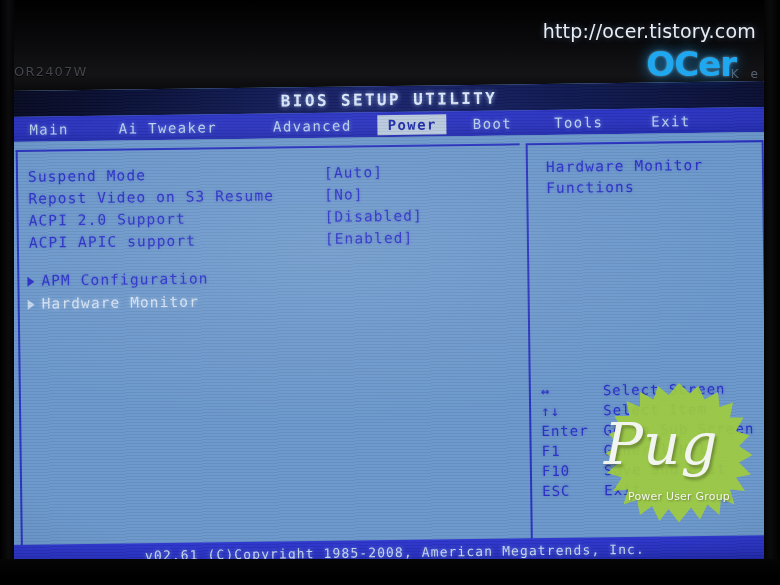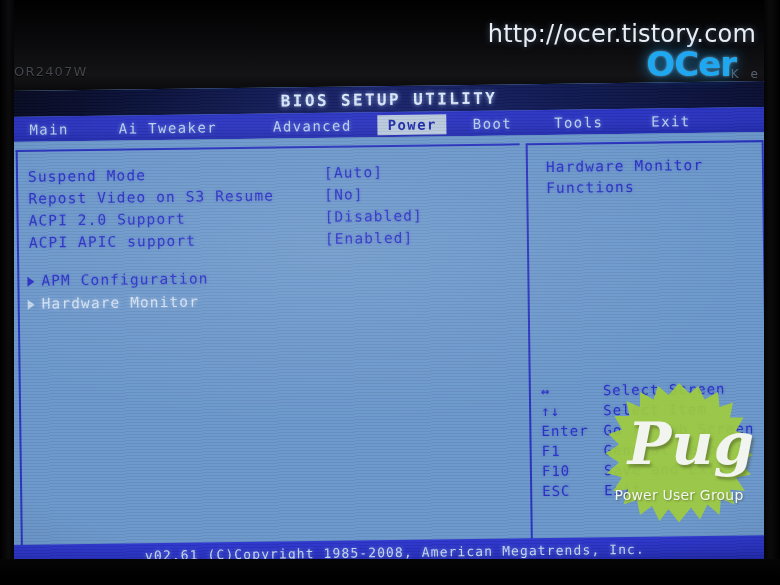--- a/index.html
+++ b/index.html
@@ -53,21 +53,21 @@
   .bezel-logo {
     font-family: "DejaVu Sans", sans-serif;
     font-size: 12px; color: #8fa0b8;
     display: flex; flex-direction: column; align-items: center; line-height: 1;
   }
 
   
   .wm-url {
     position: absolute; right: 24px; top: 20px;
     font-family: "DejaVu Sans", sans-serif;
-    font-size: 24px; color: #e9eef5;
+    font-size: 19px; color: #e9eef5;
     letter-spacing: .2px;
     text-shadow: 0 0 6px rgba(140,180,230,.45);
     z-index: 8;
   }
   .wm-logo {
     position: absolute; right: 44px; top: 44px;
     font-family: "DejaVu Sans", sans-serif;
     font-size: 34px; font-weight: bold;
     color: #1fa7f0;
     letter-spacing: -1px;
@@ -266,32 +266,32 @@
       93% 23%, 88% 32%, 97% 35%, 90% 42%, 99% 48%, 90% 53%, 98% 61%, 88% 63%,
       94% 72%, 84% 71%, 87% 81%, 78% 77%, 77% 88%, 69% 81%, 64% 91%, 58% 83%,
       50% 93%, 43% 84%, 37% 92%, 32% 82%, 24% 88%, 22% 78%, 13% 81%, 16% 71%,
       6% 72%, 12% 63%, 2% 60%, 10% 53%, 1% 47%, 10% 41%, 3% 34%, 12% 31%,
       7% 22%, 17% 22%, 15% 12%, 24% 16%, 24% 6%, 33% 11%, 36% 2%, 43% 8%
     );
     opacity: .93;
   }
   .wm-pug .pug-text {
     position: absolute; left: 0; right: 0; top: 32px;
-    text-align: right;
+    text-align: left;
     font-family: "DejaVu Serif", serif;
-    font-size: 58px; font-style: italic; font-weight: bold;
+    font-size: 58px; font-style: italic; font-weight: normal;
     color: #f2f4ef;
     text-shadow: 2px 3px 3px rgba(60,70,30,.45);
     line-height: 1;
   }
   .wm-pug .pug-sub {
     position: absolute; left: 0; right: 0; bottom: 30px;
     text-align: center;
     font-family: "DejaVu Sans", sans-serif;
-    font-size: 14px; letter-spacing: .2px;
+    font-size: 11px; letter-spacing: .2px;
     color: #f3f6ee;
     text-shadow: 1px 1px 2px rgba(60,70,30,.5);
   }
 </style>
 </head>
 <body>
 
 <div id="photo">
 
   <div class="bezel-top"></div>

